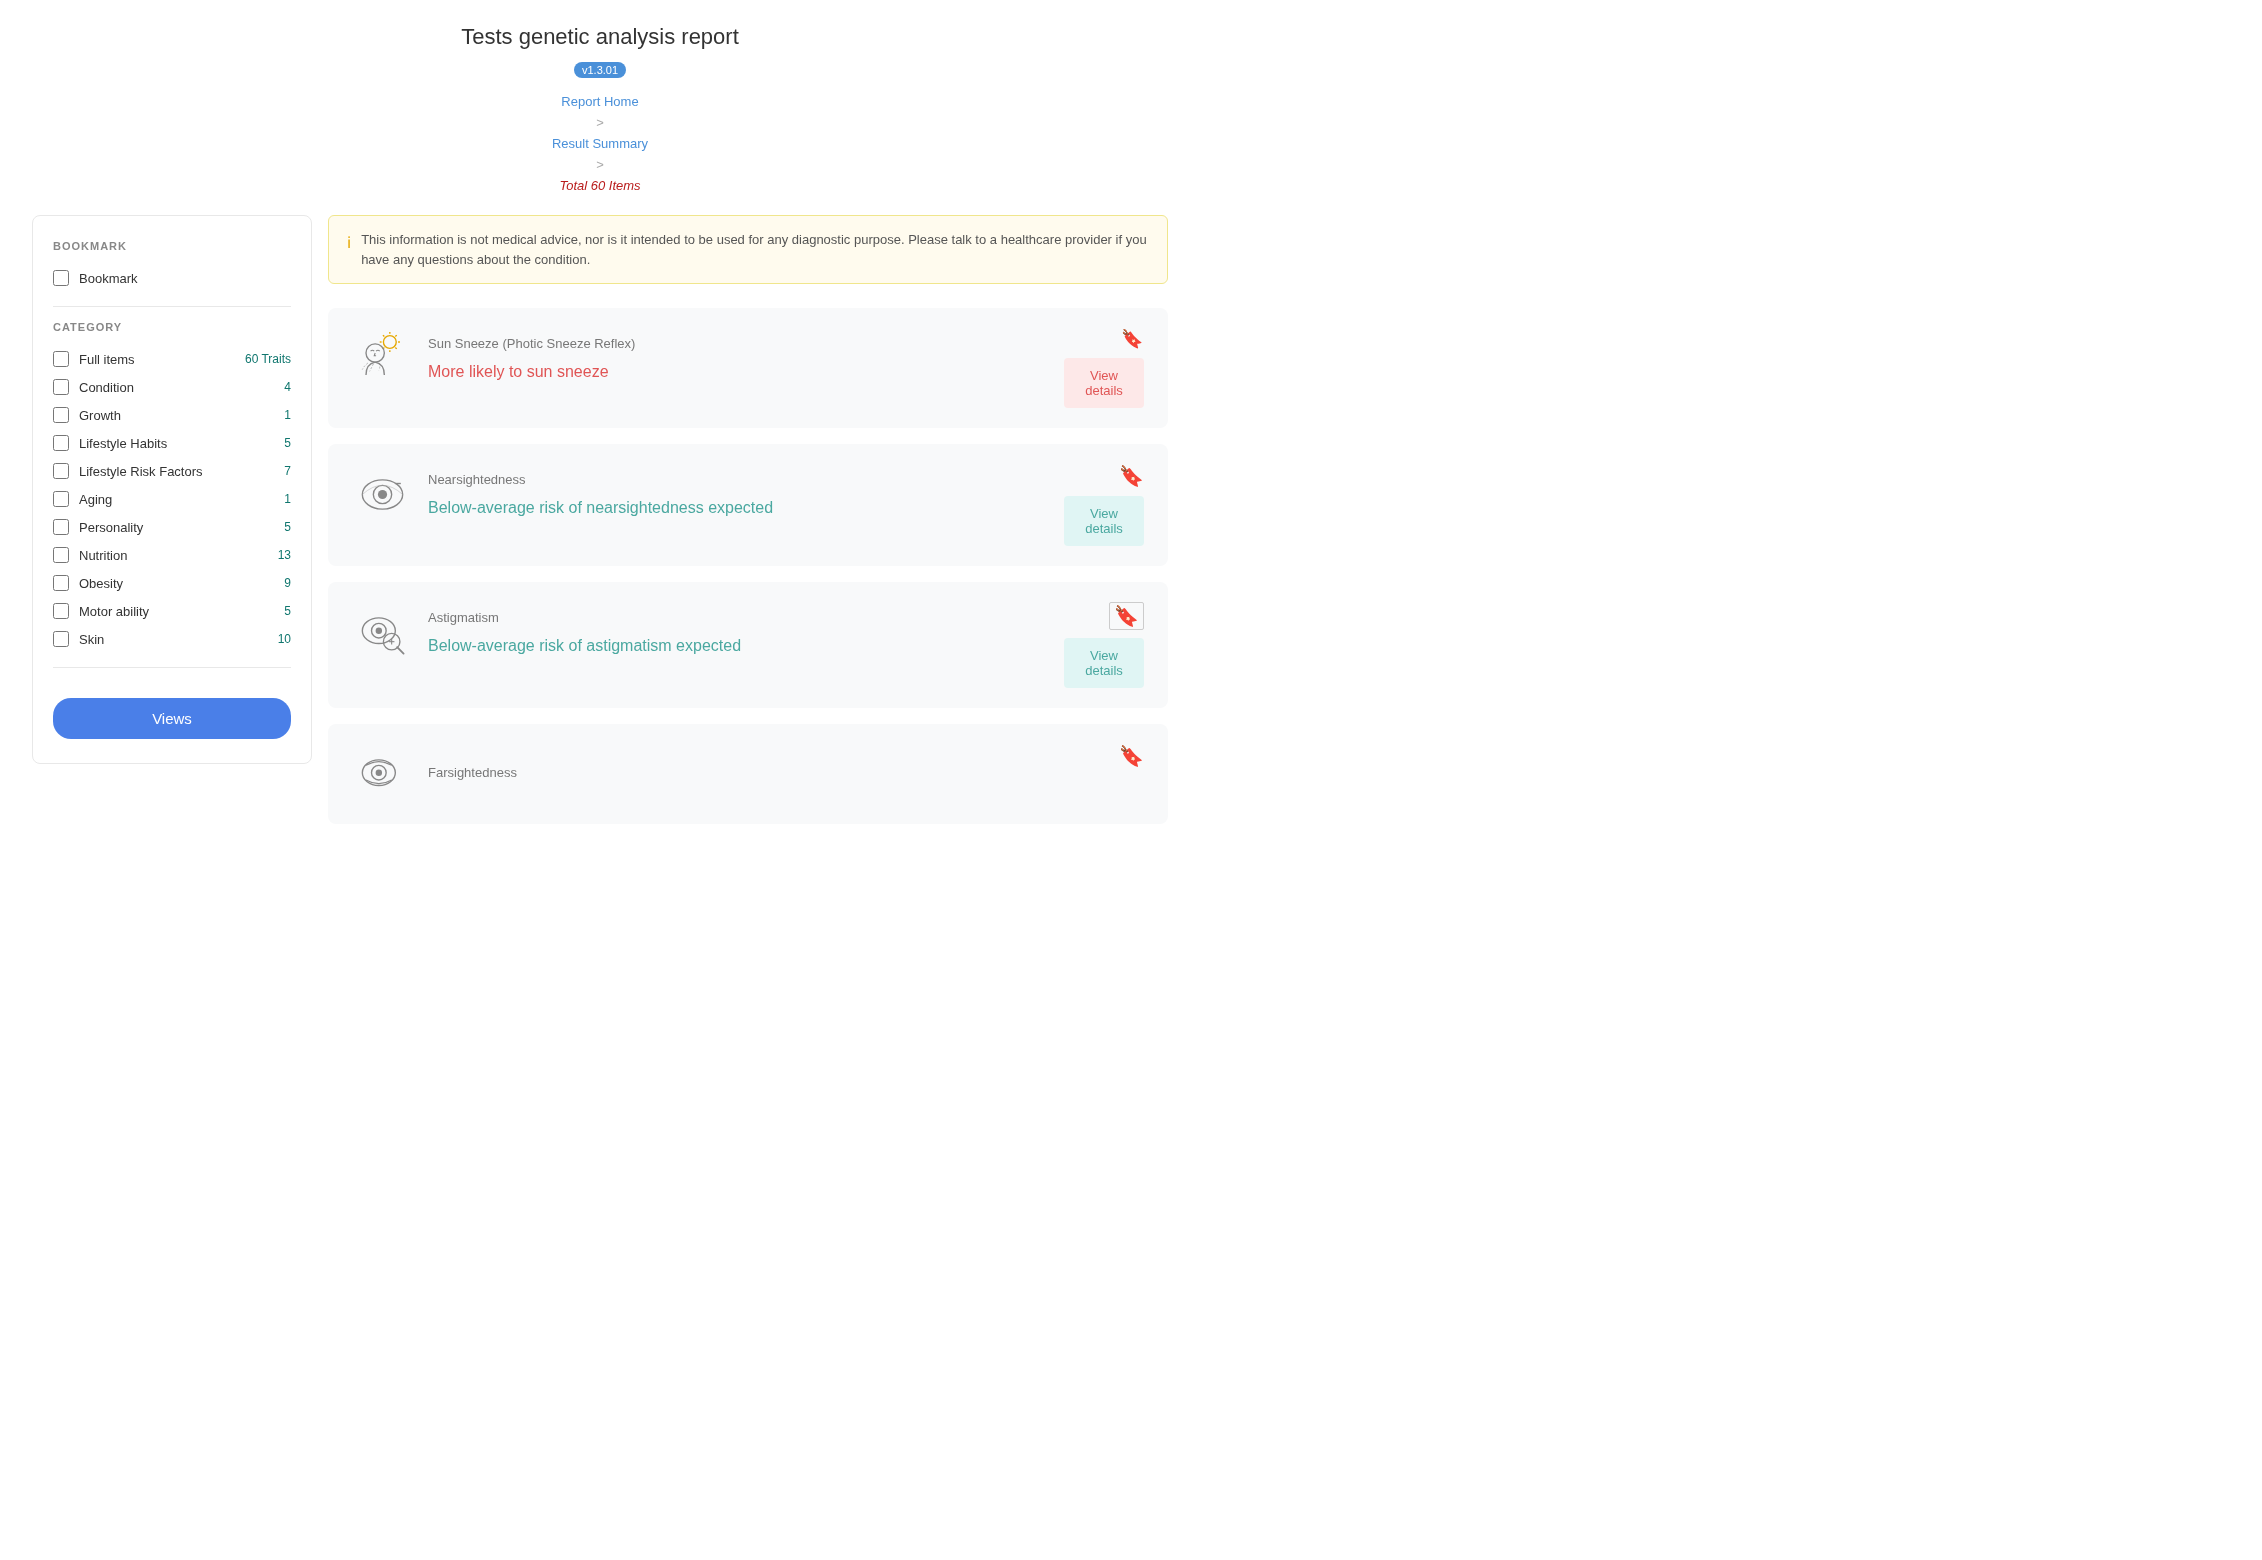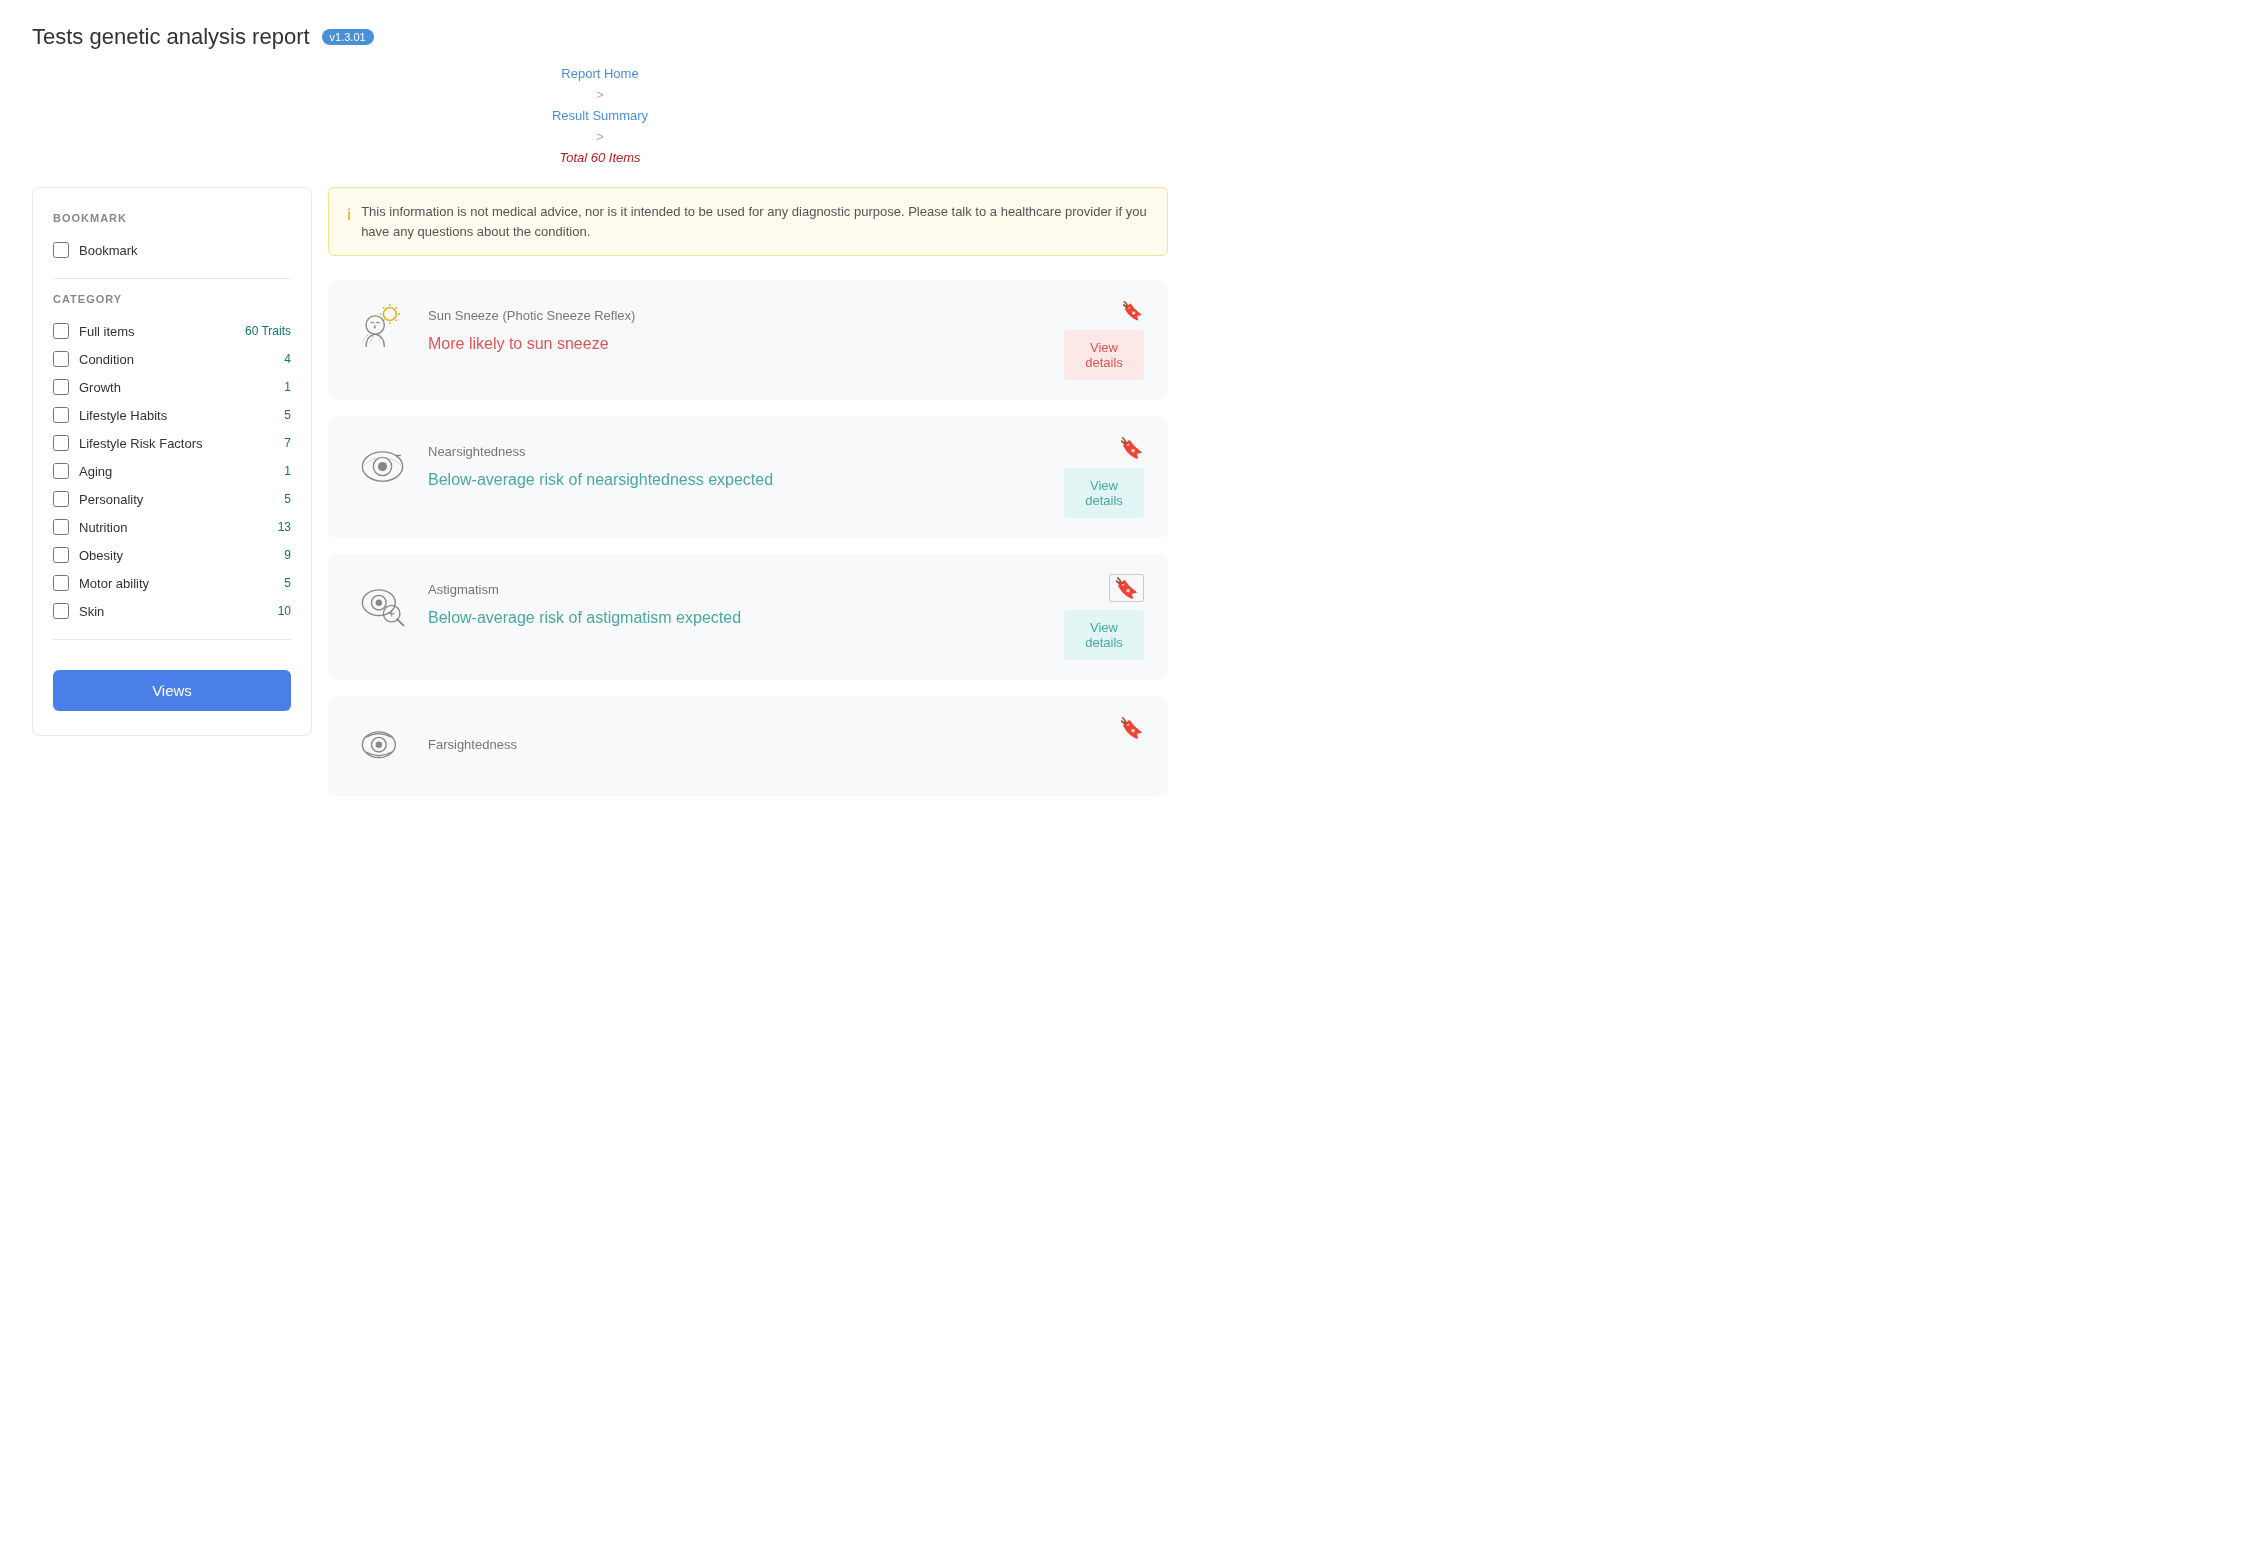--- a/index.html
+++ b/index.html
@@ -11,20 +11,21 @@
     }
     .page-container {
       padding: 24px 32px;
       max-width: 1200px;
     }
     .page-title-row {
       display: flex;
       align-items: center;
       gap: 12px;
       margin-bottom: 16px;
+      flex-direction: column;
     }
     .page-title {
       font-size: 22px;
       font-weight: 500;
       color: #333;
     }
     .version-badge {
       background: #4a90d9;
       color: #fff;
       font-size: 11px;
@@ -94,21 +95,21 @@
     .sidebar-divider {
       border: none;
       border-top: 1px solid #e8e8e8;
       margin: 14px 0;
     }
     .views-btn {
       width: 100%;
       background: #4a7fe8;
       color: #fff;
       border: none;
-      border-radius: 6px;
+      border-radius: 18px;
       padding: 12px;
       font-size: 15px;
       cursor: pointer;
       margin-top: 16px;
     }
     
     .main-content {
       flex: 1;
     }
     .disclaimer-box {

